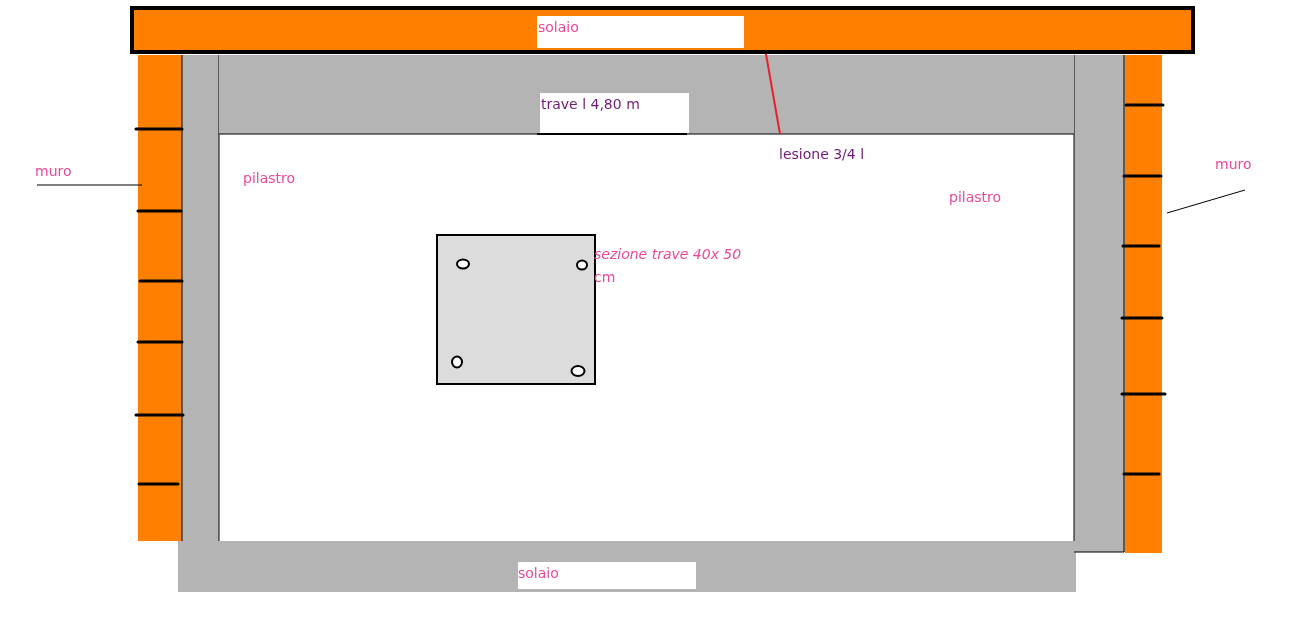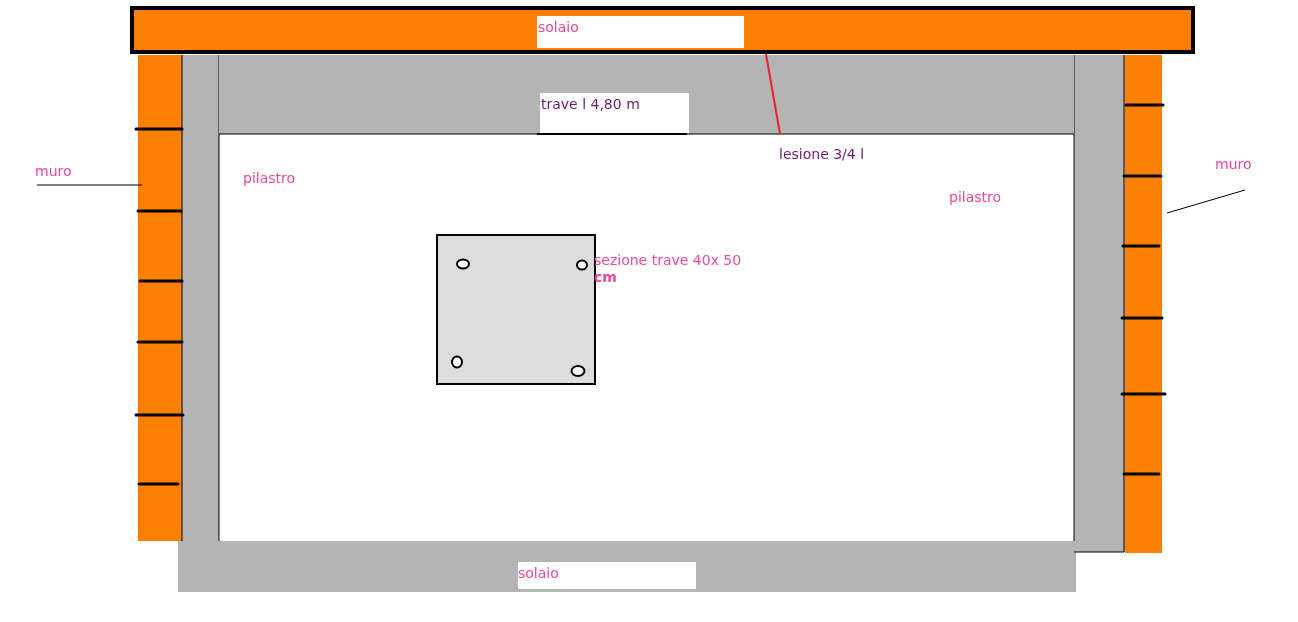--- a/index.html
+++ b/index.html
@@ -72,15 +72,15 @@
 <div class="whitebox" style="left:518px;top:562px;width:178px;height:27px;"></div>
 <div class="whitebox" style="left:596px;top:250px;width:150px;height:36px;"></div>
 
 <div class="lbl" style="left:538px;top:19px;">solaio</div>
 <div class="lbl red" style="left:541px;top:96px;">trave l 4,80 m</div>
 <div class="lbl red" style="left:779px;top:146px;">lesione 3/4 l</div>
 <div class="lbl" style="left:35px;top:163px;">muro</div>
 <div class="lbl" style="left:1215px;top:156px;">muro</div>
 <div class="lbl" style="left:243px;top:170px;">pilastro</div>
 <div class="lbl" style="left:949px;top:189px;">pilastro</div>
-<div class="lbl" style="left:594px;top:252px;">sezione trave 40x 50</div>
-<div class="lbl" style="left:594px;top:269px;font-weight:bold;">cm</div>
+<div class="lbl" style="left:594px;top:246px;font-style:italic;">sezione trave 40x 50</div>
+<div class="lbl" style="left:594px;top:269px;">cm</div>
 <div class="lbl" style="left:518px;top:565px;">solaio</div>
 
 </body></html>

